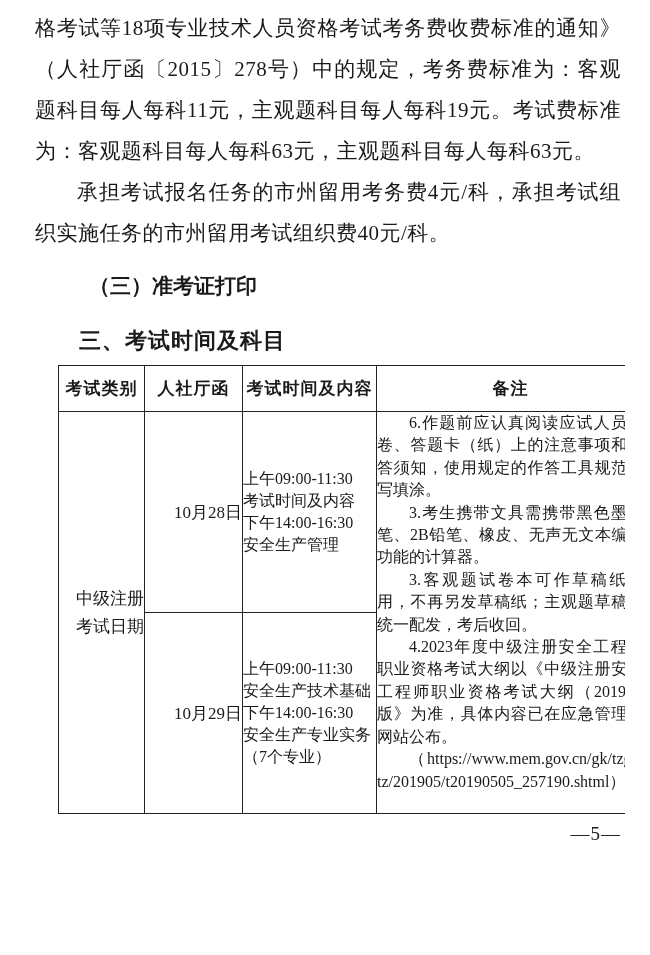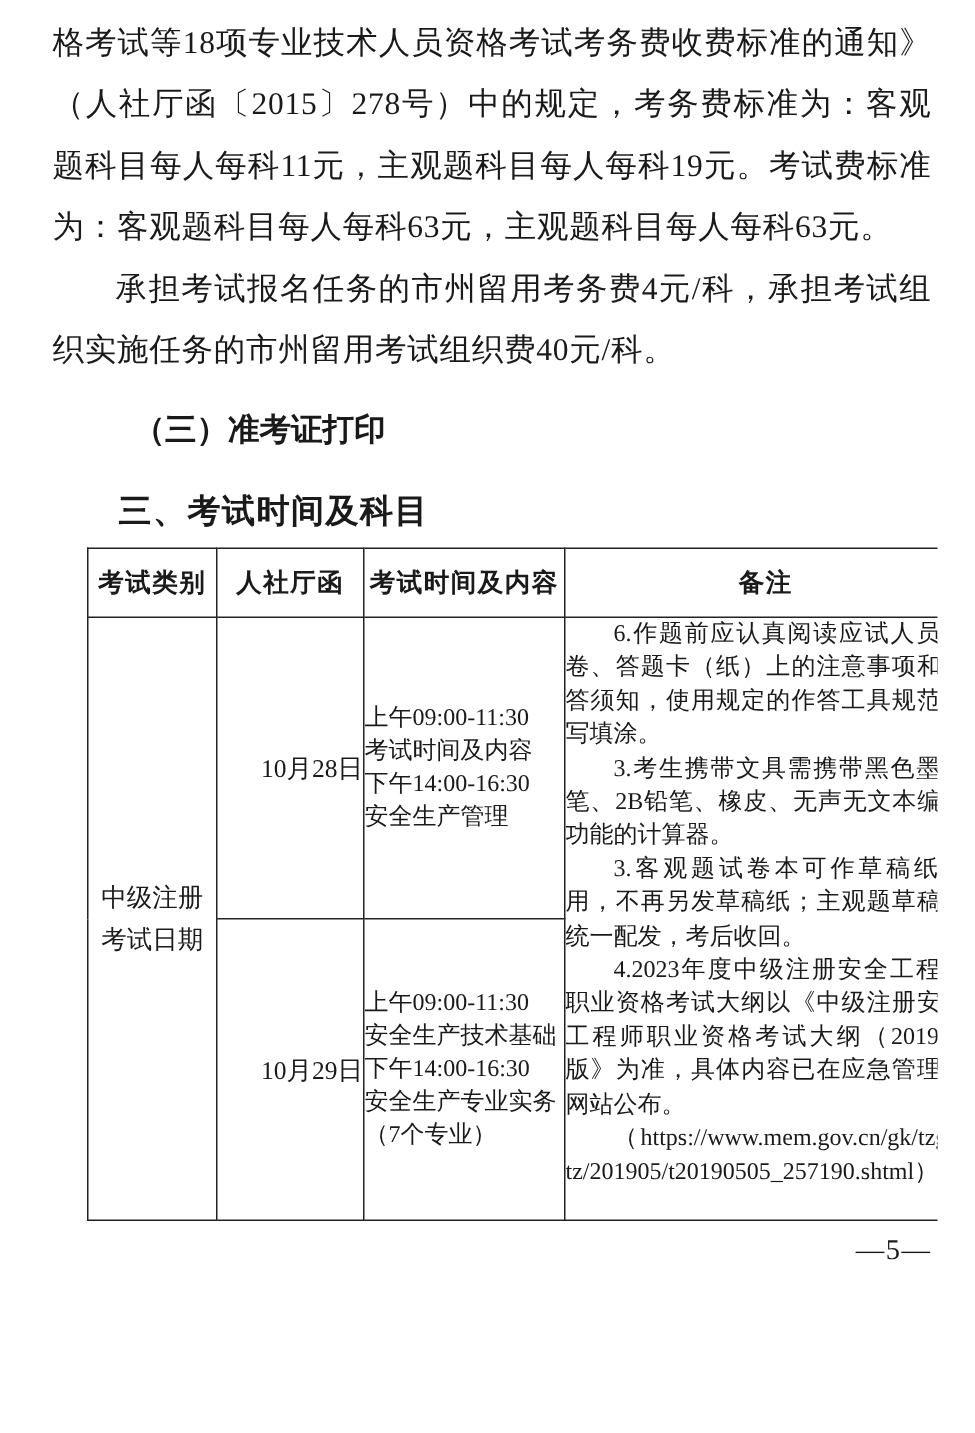--- a/index.html
+++ b/index.html
@@ -55,21 +55,21 @@
     height: 46px;
     font-family: "Liberation Sans", sans-serif;
     font-weight: bold;
     font-size: 17px;
     text-align: center;
     vertical-align: middle;
     letter-spacing: 1px;
   }
   tr.data-row { height: 201px; }
   td.cat-cell {
-    text-align: center;
+    text-align: right;
     vertical-align: middle;
     font-size: 17px;
     line-height: 28px;
   }
   td.date-cell {
     text-align: right;
     vertical-align: middle;
     font-size: 17px;
   }
   td.sessions-cell {

